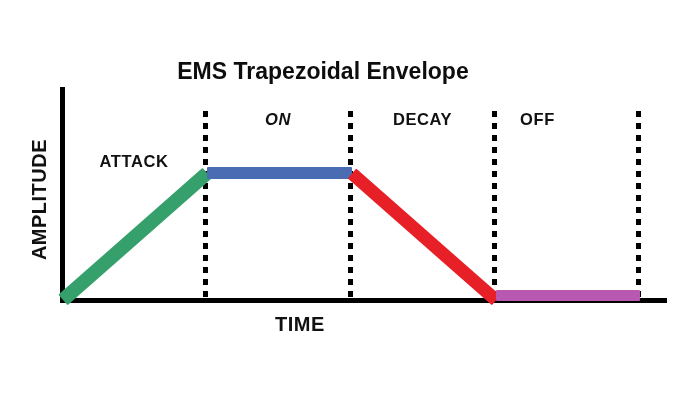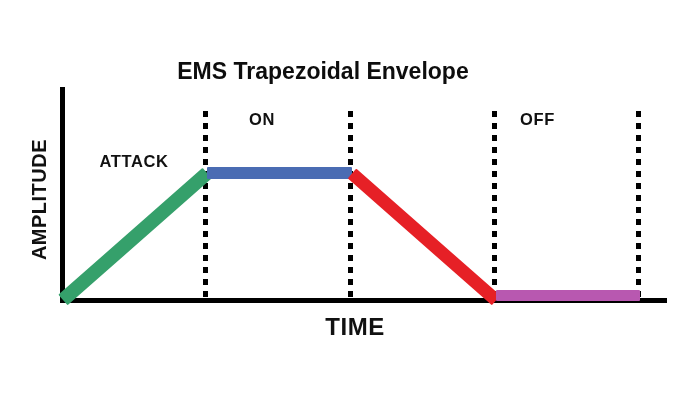--- a/index.html
+++ b/index.html
@@ -59,22 +59,21 @@
     font-weight: bold;
     color: #111111;
     letter-spacing: 0.5px;
     white-space: nowrap;
   }
   .axis-label-x {
     position: absolute;
     left: 275px;
     top: 313px;
     width: 160px;
-    text-align: center;
-    font-size: 24px;
+    font-size: 20px;
     font-weight: bold;
     color: #111111;
     letter-spacing: 0.5px;
     white-space: nowrap;
   }
   .divider {
     position: absolute;
     top: 111px;
     width: 5px;
     height: 190px;
@@ -136,21 +135,22 @@
   <div class="axis-label-y">AMPLITUDE</div>
 
   <div class="axis-label-x">TIME</div>
 
   <div class="divider" style="left:203px;"></div>
   <div class="divider" style="left:348px;"></div>
   <div class="divider" style="left:492px;"></div>
   <div class="divider" style="left:636px;"></div>
 
   <div class="phase-label" style="left:65px; width:138px;margin-top:42px;">ATTACK</div>
-  <div class="phase-label" style="left:192px; width:140px;">ON</div>
+  <div class="phase-label" style="left:208px; width:140px;font-style:italic;">ON</div>
+  <div class="phase-label" style="left:353px; width:139px;">DECAY</div>
   <div class="phase-label" style="left:468px; width:139px;">OFF</div>
 
   <div class="seg seg-attack" id="seg-attack" style="left: 63px; top: 293px; width: 192.19px; height: 14px; transform: rotate(-41.3612deg); transform-origin: 0px 50%; background: rgb(53, 160, 107);"></div>
   <div class="seg seg-on" id="seg-on" style="left: 207.25px; top: 167px; width: 144.25px; height: 12px; transform: rotate(0deg); transform-origin: 0px 50%; background: rgb(74, 108, 179);"></div>
   <div class="seg seg-decay" id="seg-decay" style="left: 351.5px; top: 166.5px; width: 192.19px; height: 13px; transform: rotate(41.3612deg); transform-origin: 0px 50%; background: rgb(230, 32, 38);"></div>
   <div class="seg seg-off" id="seg-off" style="left: 495.75px; top: 290px; width: 144.25px; height: 11px; transform: rotate(0deg); transform-origin: 0px 50%; background: rgb(184, 88, 176);"></div>
 
 </div>
 
 </body></html>

